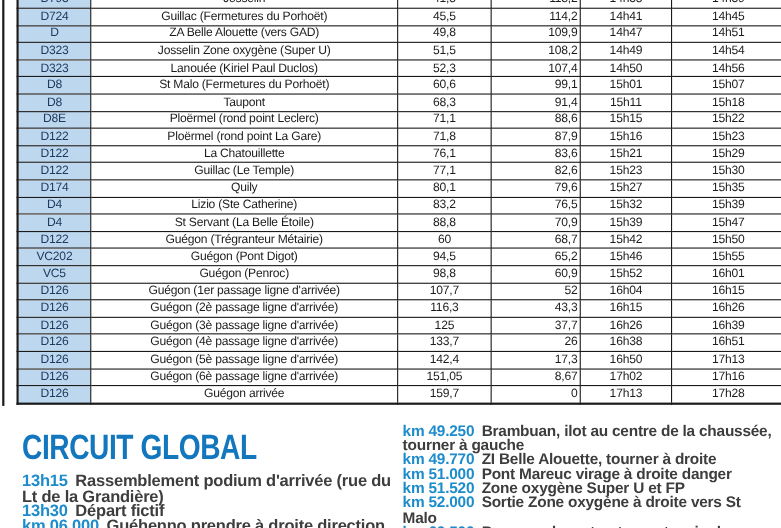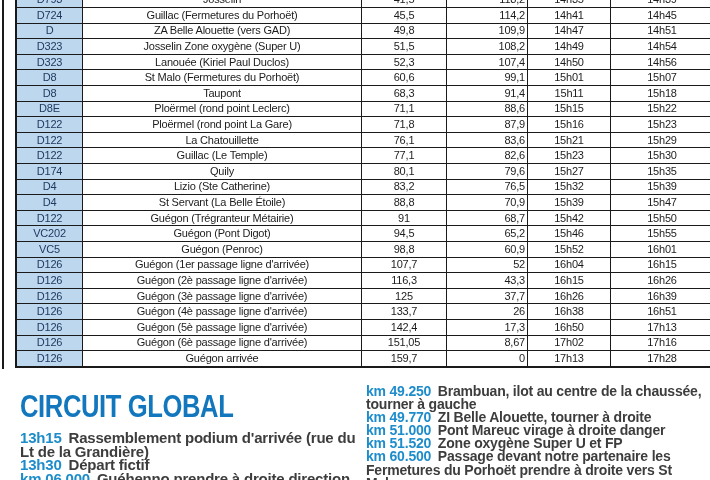--- a/index.html
+++ b/index.html
@@ -172,21 +172,21 @@
           <td class="road">D4</td>
           <td>St Servant (La Belle Étoile)</td>
           <td>88,8</td>
           <td>70,9</td>
           <td>15h39</td>
           <td>15h47</td>
         </tr>
         <tr>
           <td class="road">D122</td>
           <td>Guégon (Trégranteur Métairie)</td>
-          <td>91</td>
+          <td>60</td>
           <td>68,7</td>
           <td>15h42</td>
           <td>15h50</td>
         </tr>
         <tr>
           <td class="road">VC202</td>
           <td>Guégon (Pont Digot)</td>
           <td>94,5</td>
           <td>65,2</td>
           <td>15h46</td>
@@ -266,15 +266,16 @@
         <p><span class="km">13h30</span><span> Départ fictif</span></p>
         <p><span class="km">km 06.000</span><span> Guéhenno prendre à droite direction Josselin</span></p>
       </div>
   </div>
 
   <div class="waypoints">
       <p><span class="km">km 49.250</span><span> Brambuan, ilot au centre de la chaussée, tourner à gauche</span></p>
       <p><span class="km">km 49.770</span><span> ZI Belle Alouette, tourner à droite</span></p>
       <p><span class="km">km 51.000</span><span> Pont Mareuc virage à droite danger</span></p>
       <p><span class="km">km 51.520</span><span> Zone oxygène Super U et  FP</span></p>
+      <p><span class="km">km 52.000</span><span> Sortie Zone oxygène à droite vers St Malo</span></p>
       <p><span class="km">km 60.500</span><span> Passage devant notre partenaire les Fermetures du Porhoët prendre à droite vers St Malo</span></p>
     </div>
 </div>
 
 </body></html>

